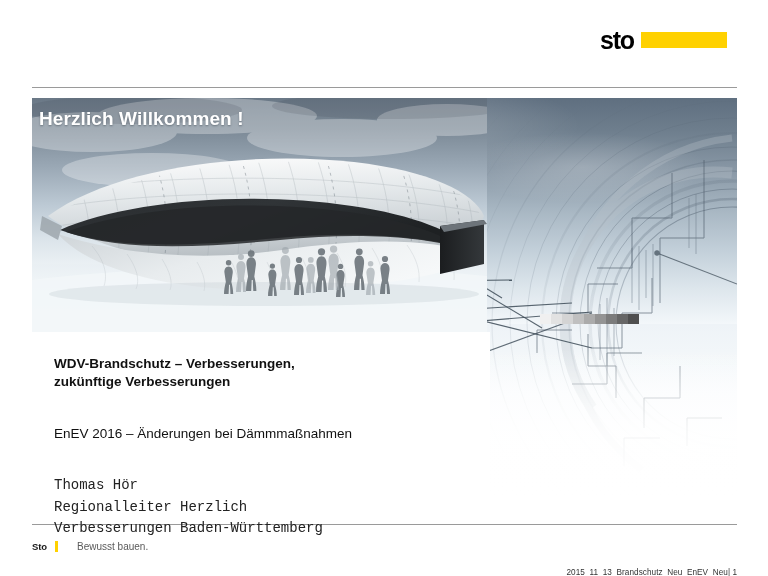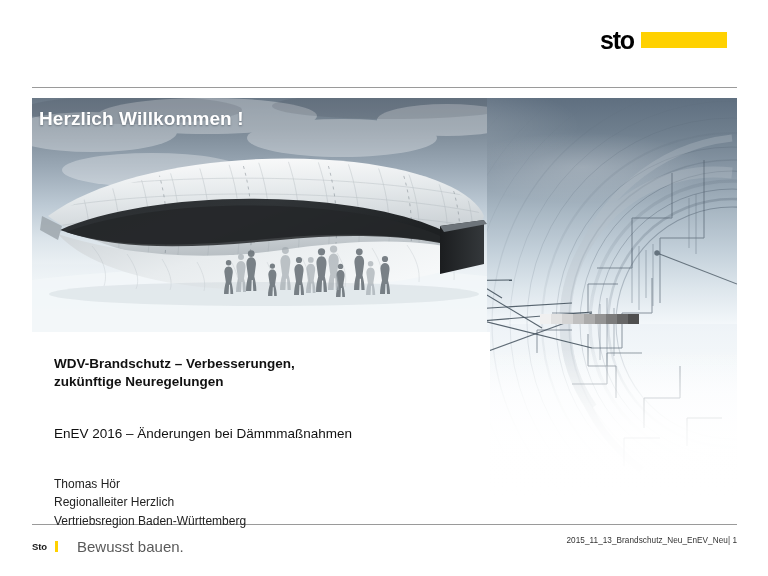--- a/index.html
+++ b/index.html
@@ -172,23 +172,24 @@
     font-size: 13.5px;
     font-weight: normal;
     color: #111111;
     line-height: 1.34;
     margin: 0;
     padding-top: 34px;
   }
   .byline {
     margin: 0;
     padding-top: 32px;
-    font-size: 12px;
+    font-size: 14px;
     color: #222222;
     line-height: 1.52;
+    font-family: Liberation Mono, monospace;
   }
 
   
   .footer-rule {
     position: absolute;
     left: 32px;
     top: 524px;
     width: 705px;
     height: 1px;
     background: #9a9a9a;
@@ -207,28 +208,28 @@
     color: #1a1a1a;
     letter-spacing: -.1px;
   }
   .footer-tick {
     width: 3px;
     height: 11px;
     background: #ffd100;
     margin: 0 7px 0 8px;
   }
   .footer-claim {
-    font-size: 15px;
+    font-size: 10px;
     color: #5a5a5a;
     padding-left: 12px;
   }
   .footer-right {
     position: absolute;
     right: 31px;
-    top: 536px;
+    top: 568px;
     font-size: 8.2px;
     color: #333333;
     letter-spacing: .05px;
   }
 </style>
 </head>
 <body>
 
 <div class="slide">
 
@@ -551,27 +552,27 @@
     </svg>
 
     <div class="welcome">Herzlich Willkommen !</div>
   </div>
 
   <div class="left-mask"></div>
 
   <div class="text-block">
     <div class="headline">
       <span>WDV-Brandschutz – Verbesserungen,</span><br>
-      <span>zukünftige Neuregelungen</span>
+      <span>zukünftige Verbesserungen</span>
     </div>
     <div class="headline-2">EnEV 2016 – Änderungen bei Dämmmaßnahmen</div>
     <div class="byline">
       <span>Thomas Hör</span><br>
       <span>Regionalleiter Herzlich</span><br>
-      <span>Vertriebsregion Baden-Württemberg</span>
+      <span>Verbesserungen Baden-Württemberg</span>
     </div>
   </div>
 
   <div class="footer-rule"></div>
   <div class="footer-left">
     <span class="footer-sto">Sto</span>
     <span class="footer-tick"></span>
     <span class="footer-claim">Bewusst bauen.</span>
   </div>
   <div class="footer-right">2015_11_13_Brandschutz_Neu_EnEV_Neu| 1</div>

